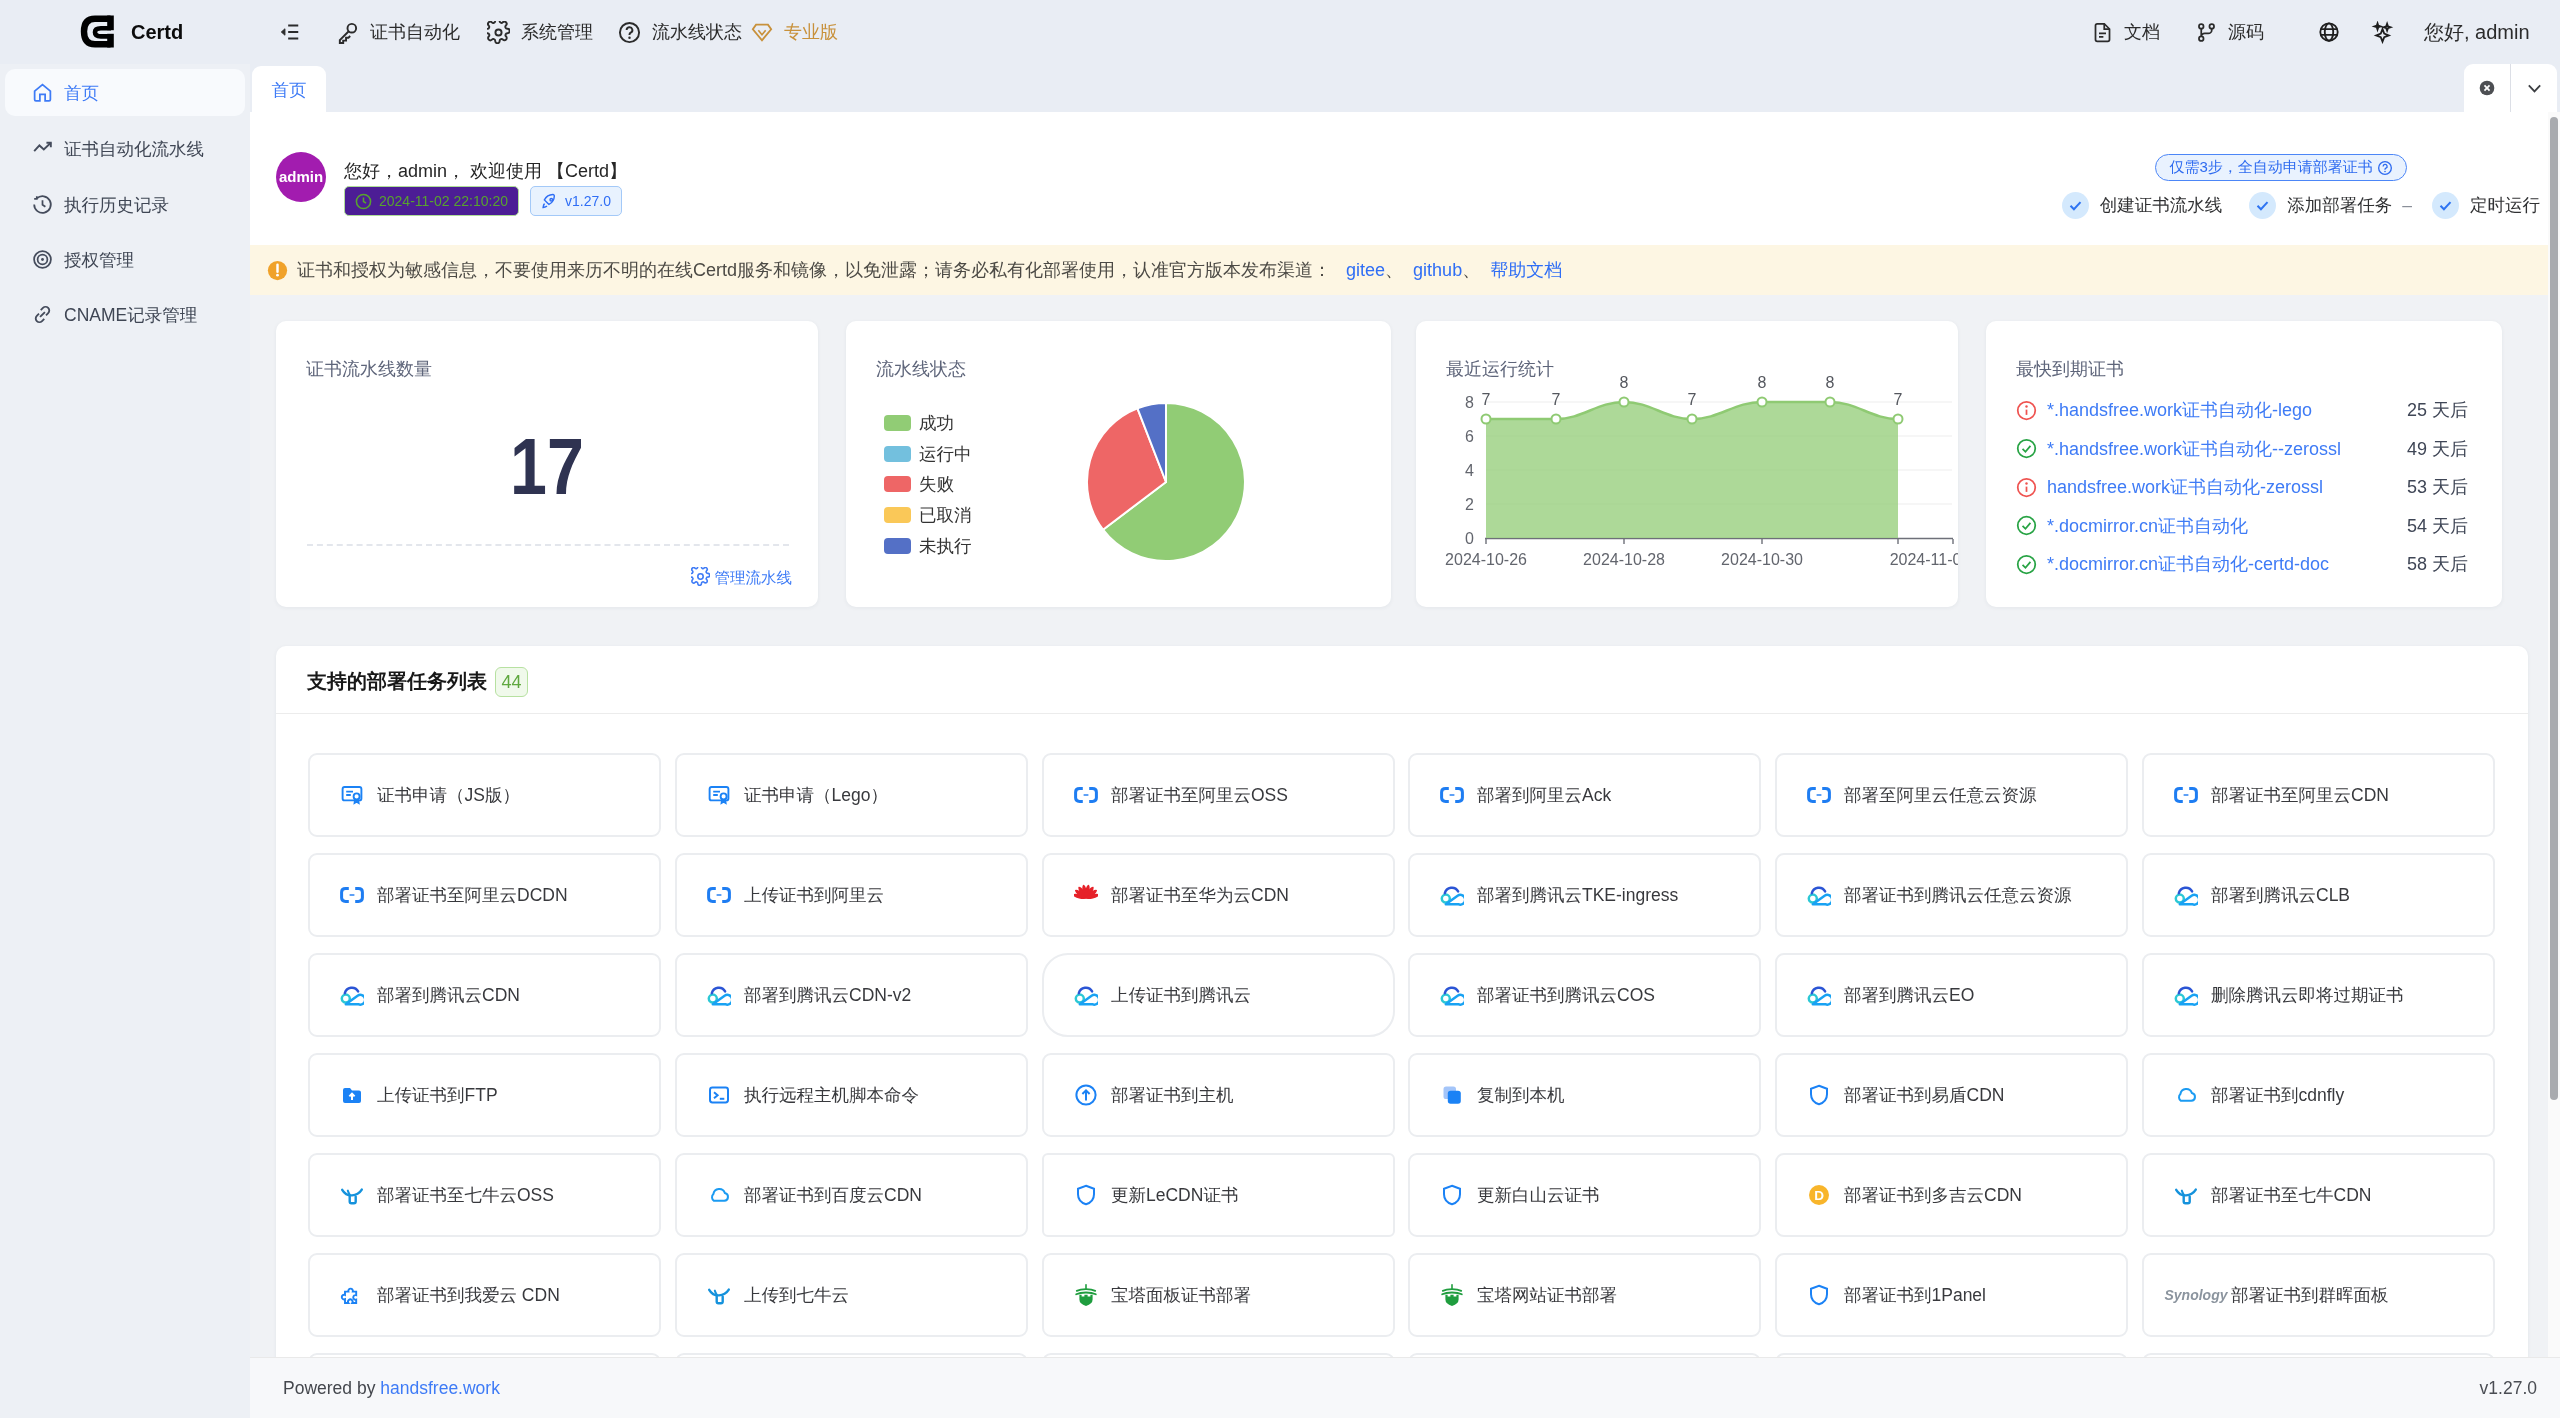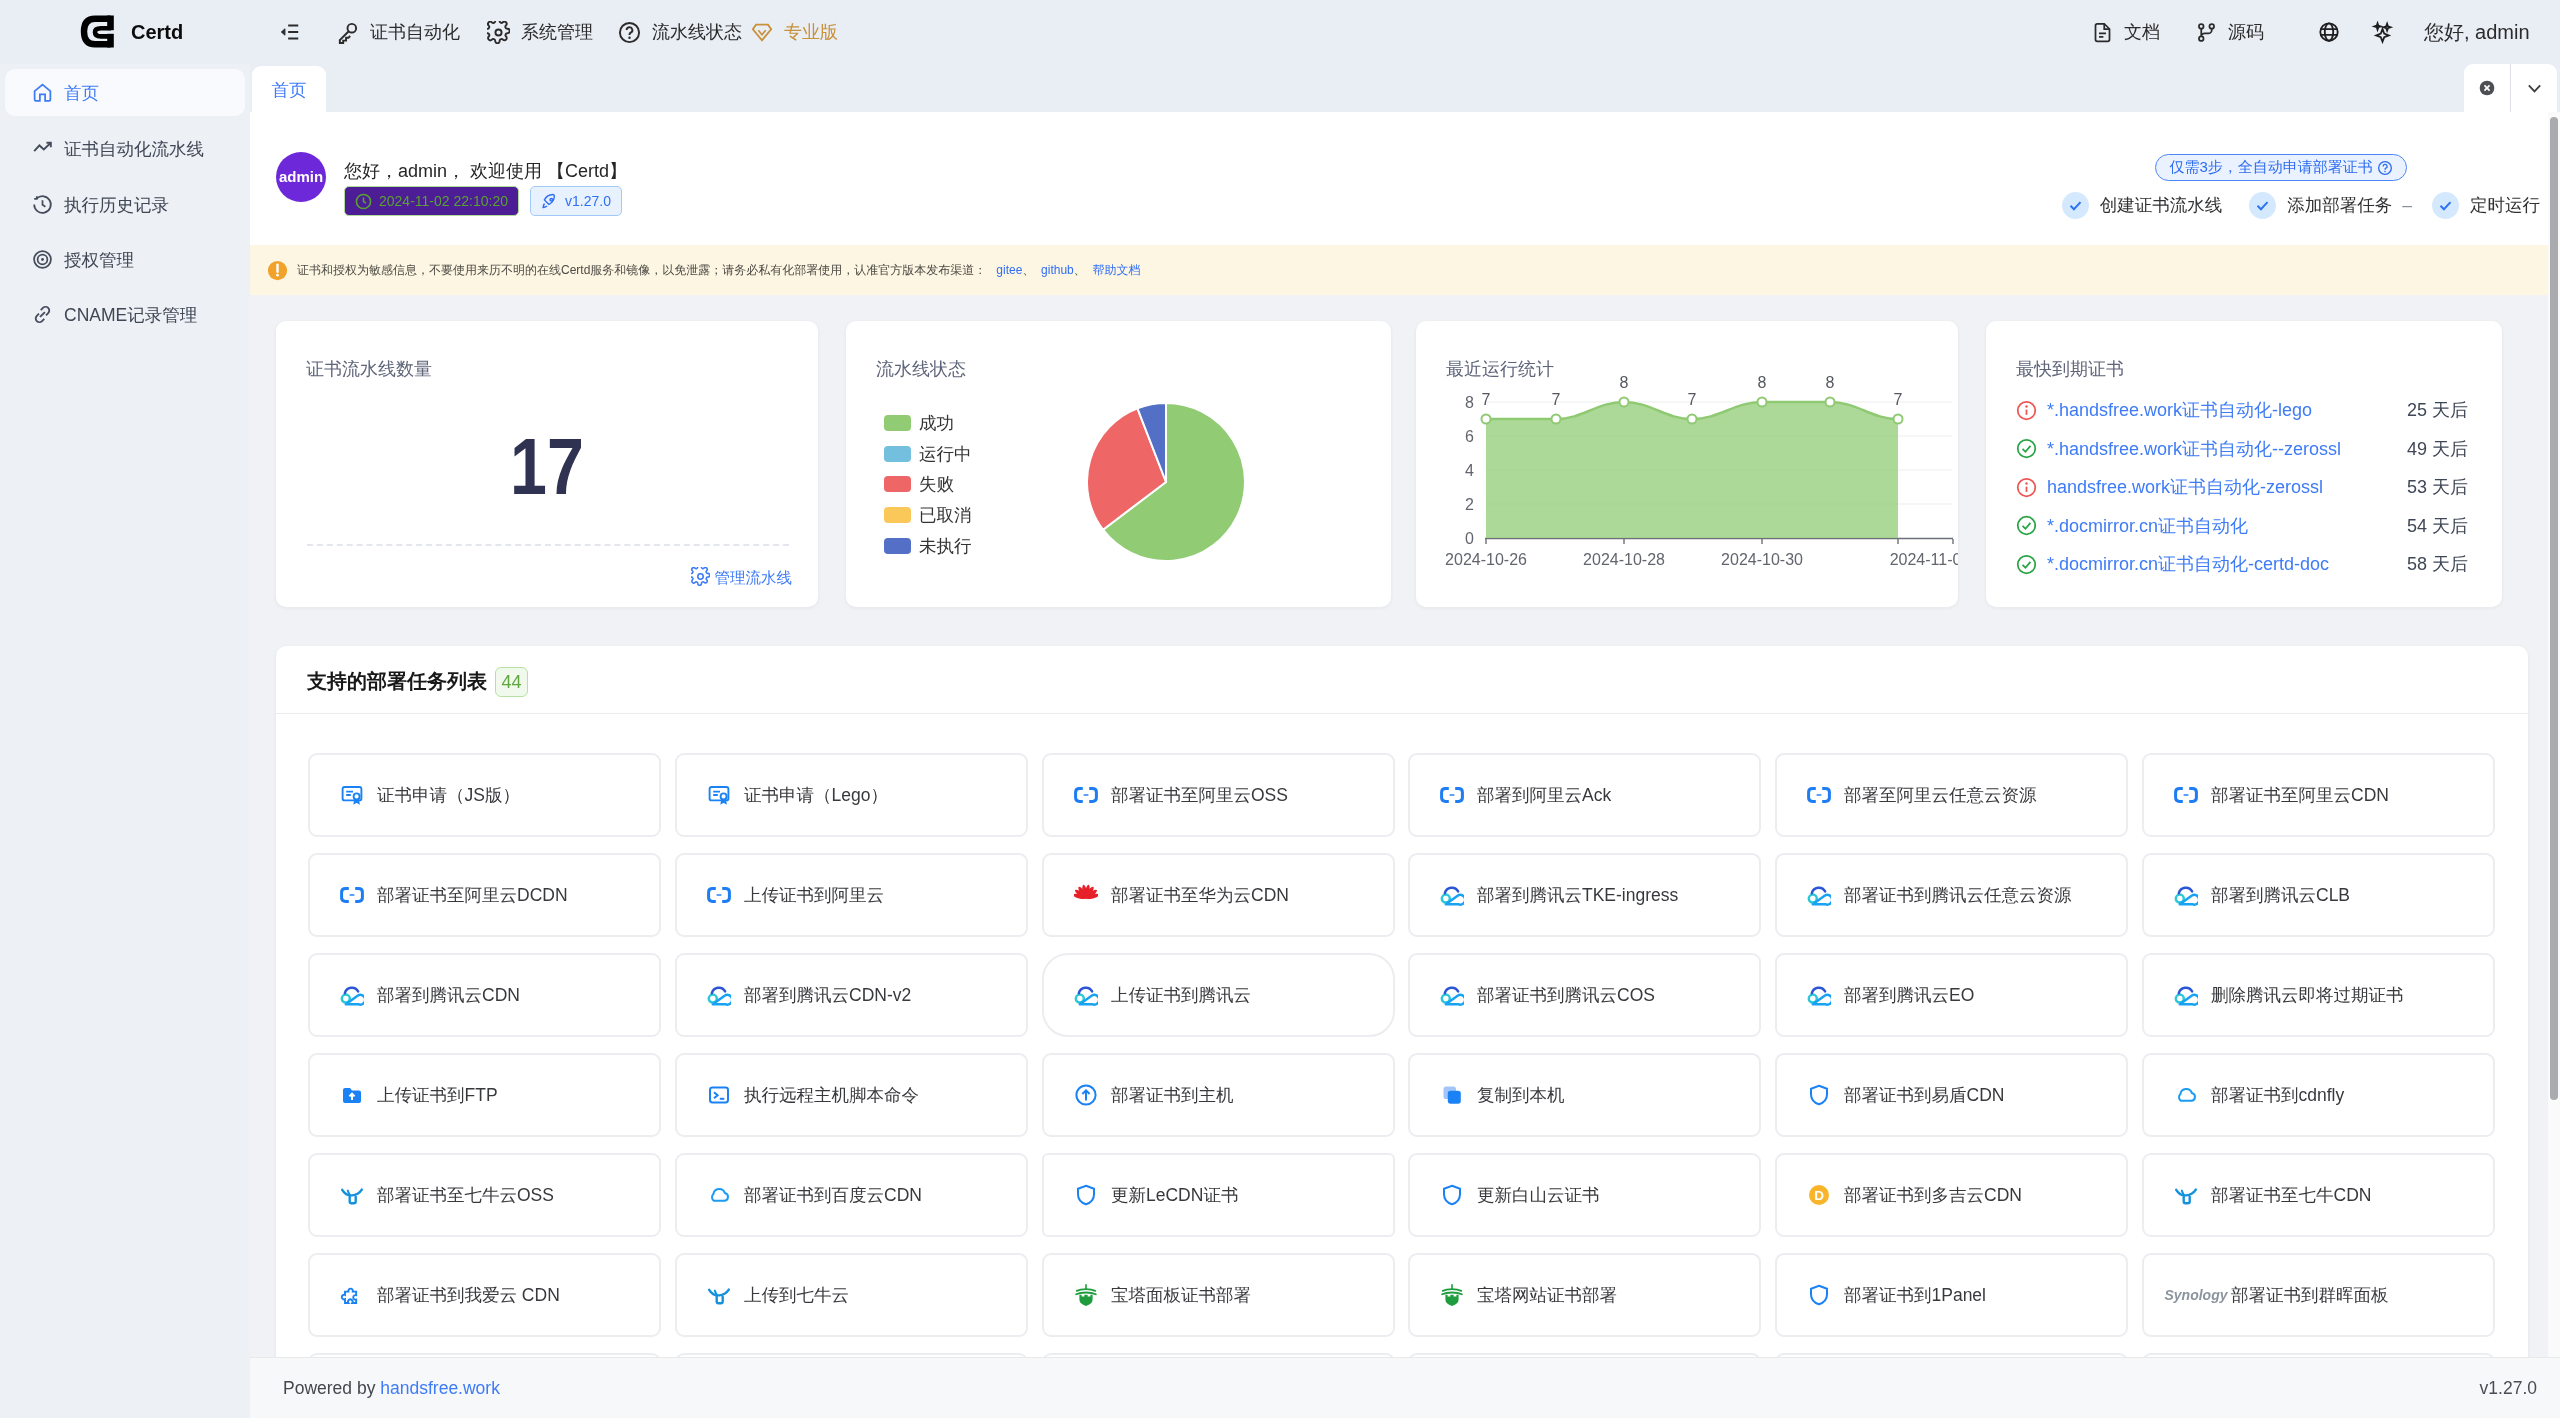--- a/index.html
+++ b/index.html
@@ -18,31 +18,31 @@
   .sitem { left:0; width:250px; height:47px; display:flex; align-items:center; padding-left:32px; color:#3f4654; font-size:17.5px; white-space:nowrap; }
   .sitem svg { margin-right:11px; flex:none; }
   
   #tabstrip { left:250px; top:64px; width:2310px; height:48px; background:#e9edf4; }
   #tab1 { left:2px; top:2px; width:74px; height:46px; background:#fff; border-radius:9px 9px 0 0; color:#3e7bf6; font-size:17.5px; text-align:center; line-height:48px; }
   #tabbtns { right:3px; top:0; height:48px; width:93px; background:#fff; border-radius:9px 9px 0 0; display:flex; }
   #tabbtns .tb { flex:1; display:flex; align-items:center; justify-content:center; }
   #tabbtns .tb:first-child { border-right:1px solid #dcdfe6; }
   
   #welcome { left:250px; top:112px; width:2298px; height:133px; background:#fff; }
-  #avatar { left:26px; top:40px; width:50px; height:50px; border-radius:50%; background:#6d28d9; color:#fff; font-size:15px; font-weight:bold; text-align:center; line-height:50px; }
+  #avatar { left:26px; top:40px; width:50px; height:50px; border-radius:50%; background:#a21caf; color:#fff; font-size:15px; font-weight:bold; text-align:center; line-height:50px; }
   #greet { left:94px; top:47px; font-size:18px; color:#262626; }
   .tag { top:74px; height:30px; border-radius:5px; font-size:14px; display:flex; align-items:center; padding:0 10px; }
   #tag-time { left:94px; background:#4c1d95; border:1px solid #b0dd98; color:#58a32e; }
   #tag-ver { left:280px; background:#e8f2fe; border:1px solid #a3c9f8; color:#2f6ef5; }
   .tag svg { margin-right:7px; }
   #pill { right:141px; top:42px; height:27px; padding:0 13px; border:1px solid #4c86f7; background:#e9f2fe; border-radius:14px; color:#2e6bf0; font-size:15px; display:flex; align-items:center; justify-content:center; white-space:nowrap; }
   #steps { right:8px; top:79px; height:28px; display:flex; align-items:center; font-size:17.5px; color:#303133; white-space:nowrap; }
   .stepck { width:27px; height:27px; border-radius:50%; background:#d4e9fd; display:flex; align-items:center; justify-content:center; margin-right:11px; }
   
-  #alert { left:250px; top:245px; width:2298px; height:50px; background:#fdf6e3; display:flex; align-items:center; padding-left:17px; font-size:12px; color:#4c4a45; }
+  #alert { left:250px; top:245px; width:2298px; height:50px; background:#fdf6e3; display:flex; align-items:center; padding-left:17px; font-size:18px; color:#4c4a45; }
   #alert a { color:#2f6ef5; text-decoration:none; }
   
   .card { background:#fff; border-radius:10px; box-shadow:0 1px 4px rgba(31,45,61,.06); }
   .ctitle { position:absolute; left:30px; top:36px; font-size:18px; color:#5e657a; }
   #c1 { left:276px; top:321px; width:542px; height:286px; }
   #c2 { left:846px; top:321px; width:545px; height:286px; }
   #c3 { left:1416px; top:321px; width:542px; height:286px; }
   #c4 { left:1986px; top:321px; width:516px; height:286px; }
   #bignum { left:0; top:106px; width:542px; text-align:center; font-size:79px; line-height:79px; font-weight:bold; color:#2f3351; transform:scaleX(0.84); }
   #dashsep { left:31px; top:223px; width:482px; border-top:2px dashed #e3e6ec; }

